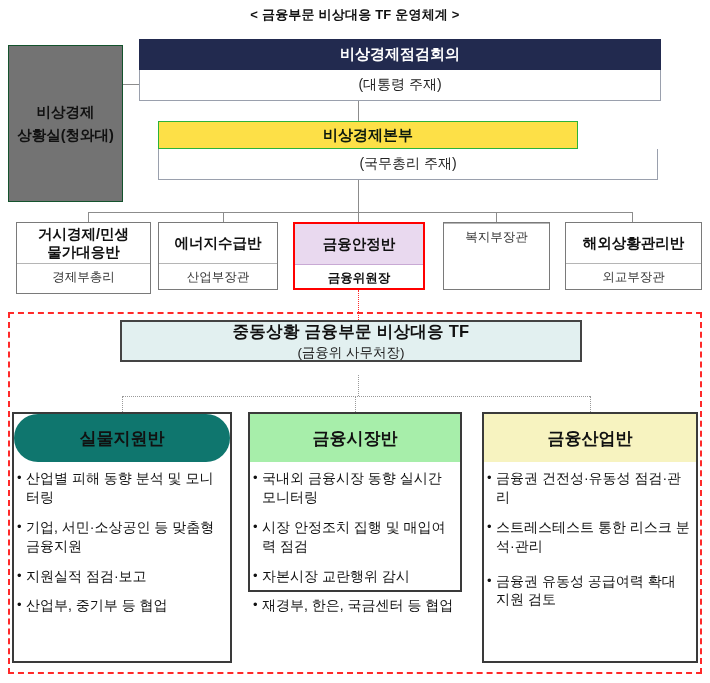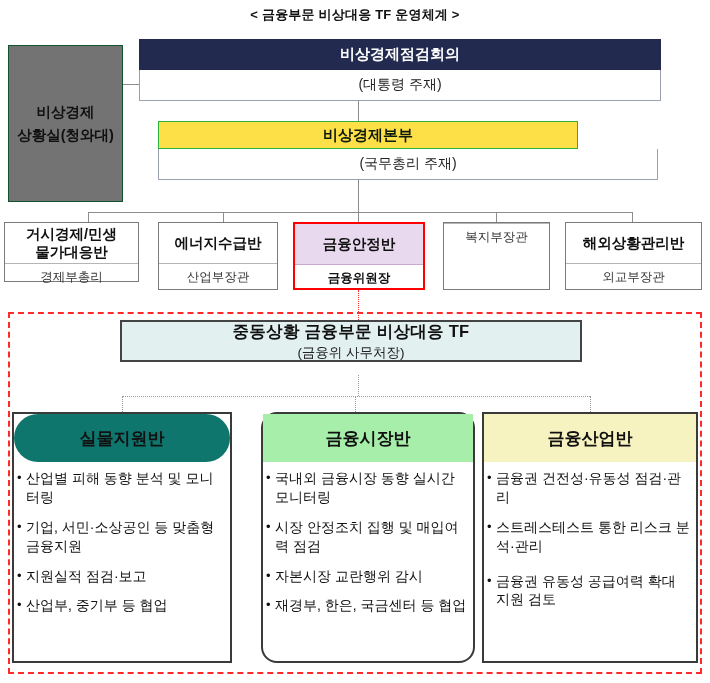--- a/index.html
+++ b/index.html
@@ -249,21 +249,21 @@
   .team .bullet .dot {
     flex: 0 0 9px;
     text-align: left;
     font-size: 13px;
     line-height: 1.45;
     color: #111;
   }
   .team .bullet .txt { flex: 1 1 auto; }
 
   .team-1 { left: 12px;  width: 220px; height: 251px; }
-  .team-2 { left: 261px; width: 214px; height: 251px; border-radius: 16px; }
+  .team-2 { left: 248px; width: 214px; height: 180px; }
   .team-3 { left: 482px; width: 216px; height: 251px; }
 
   .team-1 .team-head { background: #0f766e; border-radius: 24px; }
   .team-2 .team-head { background: #a7eeaa; }
   .team-3 .team-head { background: #f7f3c0; }
 </style>
 </head>
 <body>
 
 <div id="stage">
@@ -288,21 +288,21 @@
     <span>비상경제</span>
     <span>상황실(청와대)</span>
   </div>
 
   <div class="box council-head">비상경제점검회의</div>
   <div class="box council-sub">(대통령 주재)</div>
 
   <div class="box hq-head">비상경제본부</div>
   <div class="box hq-sub">(국무총리 주재)</div>
 
-  <div class="division" style="left:4px; width:135px; height:60px;">
+  <div class="division" style="left:16px; width:135px; height:72px;">
     <div class="title">
       <span>
         <span>거시경제/민생</span><br>
         <span>물가대응반</span>
       </span>
     </div>
     <div class="lead">경제부총리</div>
   </div>
 
   <div class="division" style="left:158px; width:120px; height:68px;">

